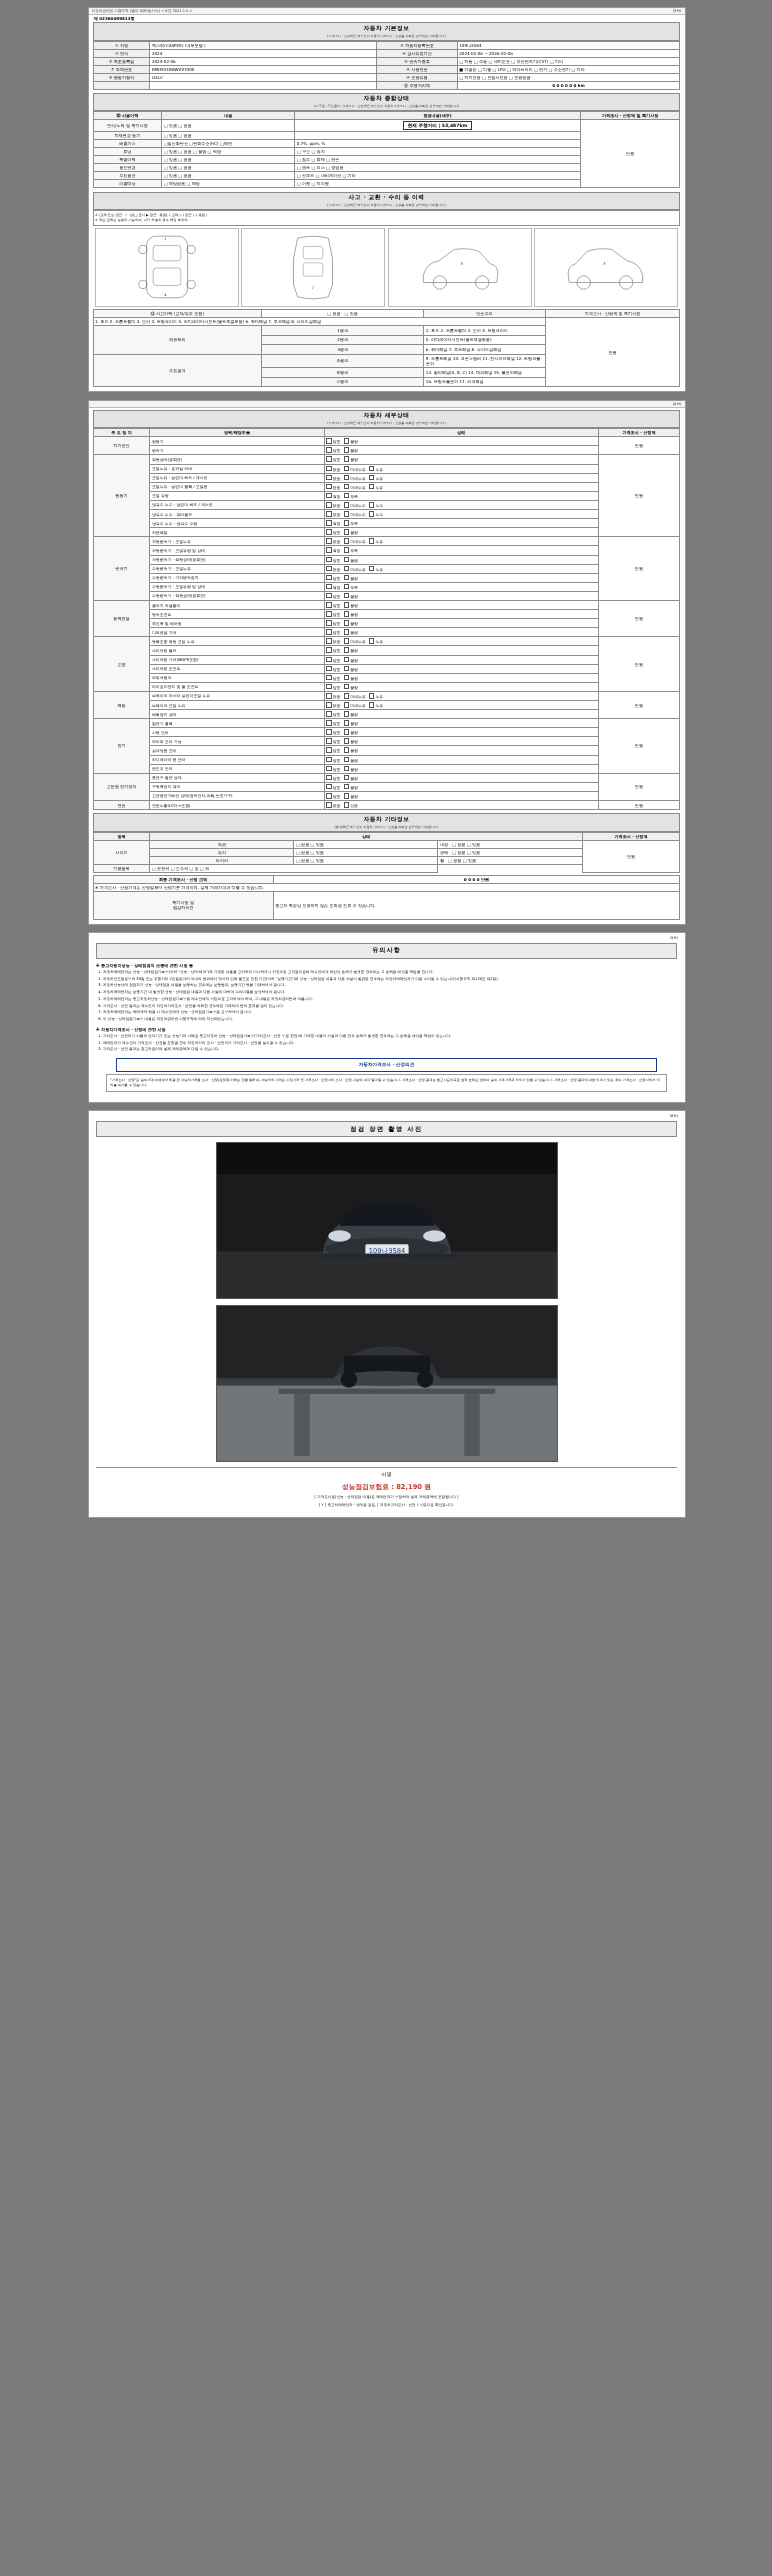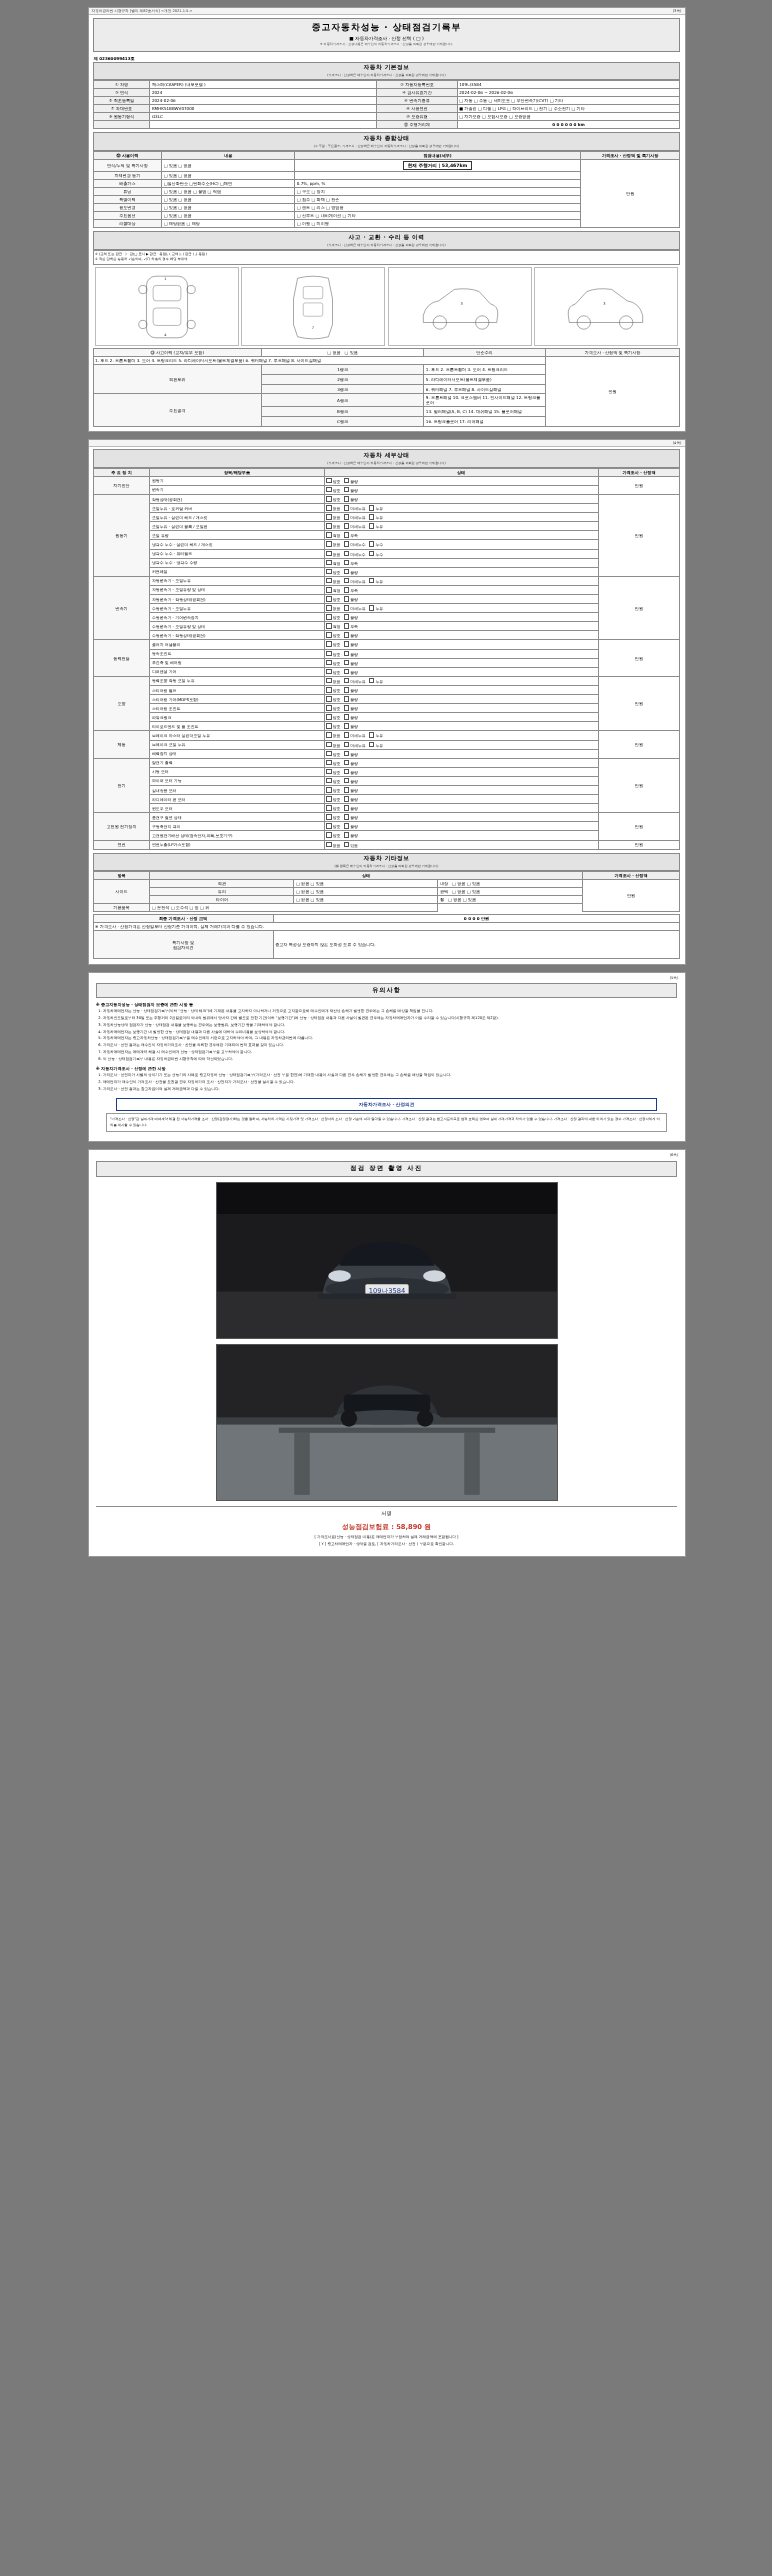--- a/index.html
+++ b/index.html
@@ -52,25 +52,20 @@
 <body>
 
 <div class="page">
 
   <div class="sheet">
     <div class="topbar">
       <span>자동차관리법 시행규칙 [별지 제82호서식] &lt;개정 2021.1.5.&gt;</span>
       <span>(3쪽)</span>
     </div>
 
-    <div class="doc-title">
-      <h1>중고자동차성능 · 상태점검기록부</h1>
-      <div class="sub">■ 자동차가격조사 · 산정 선택 ( □ )</div>
-      <div class="sub2">※ 자동차가격조사 · 산정내용은 매수인이 자동차가격조사 · 산정을 의뢰한 경우에만 기재합니다.</div>
-    </div>
     <div class="docno">제 02360099413호</div>
 
     <div style="padding:0 4.1px 4.1px 4.1px;">
 
       <div class="sectionbar">
         <div class="t">자동차 기본정보</div>
         <div class="n">(가격조사 · 산정액은 매수인이 자동차가격조사 · 산정을 의뢰한 경우에만 기재합니다)</div>
       </div>
       <table class="grid">
         <tbody>
@@ -591,19 +586,19 @@
           <rect x="120" y="160" width="420" height="10" fill="#4b5053"></rect>
           <rect x="150" y="170" width="30" height="120" fill="#53585b"></rect>
           <rect x="480" y="170" width="30" height="120" fill="#53585b"></rect>
         </g>
       </svg>
     </div>
 
     <div class="sign-row">
       <span>서명</span>
     </div>
-    <div class="price">성능점검보험료 : 58,890 원</div>
+    <div class="price">성능점검보험료 : 82,190 원</div>
     <div class="bottomnote">[ 가격조사료(성능 · 상태점검 비용)은 매매업자가 부담하며 실제 거래금액에 포함됩니다 ]</div>
     <div class="bottomnote blue">[ Y ] 중고차매매업자 · 상태를 검토, [ 자동차가격조사 · 산정 ) 부분으로 확인합니다.</div>
   </div>
 
 </div>
 
 
 </body></html>

